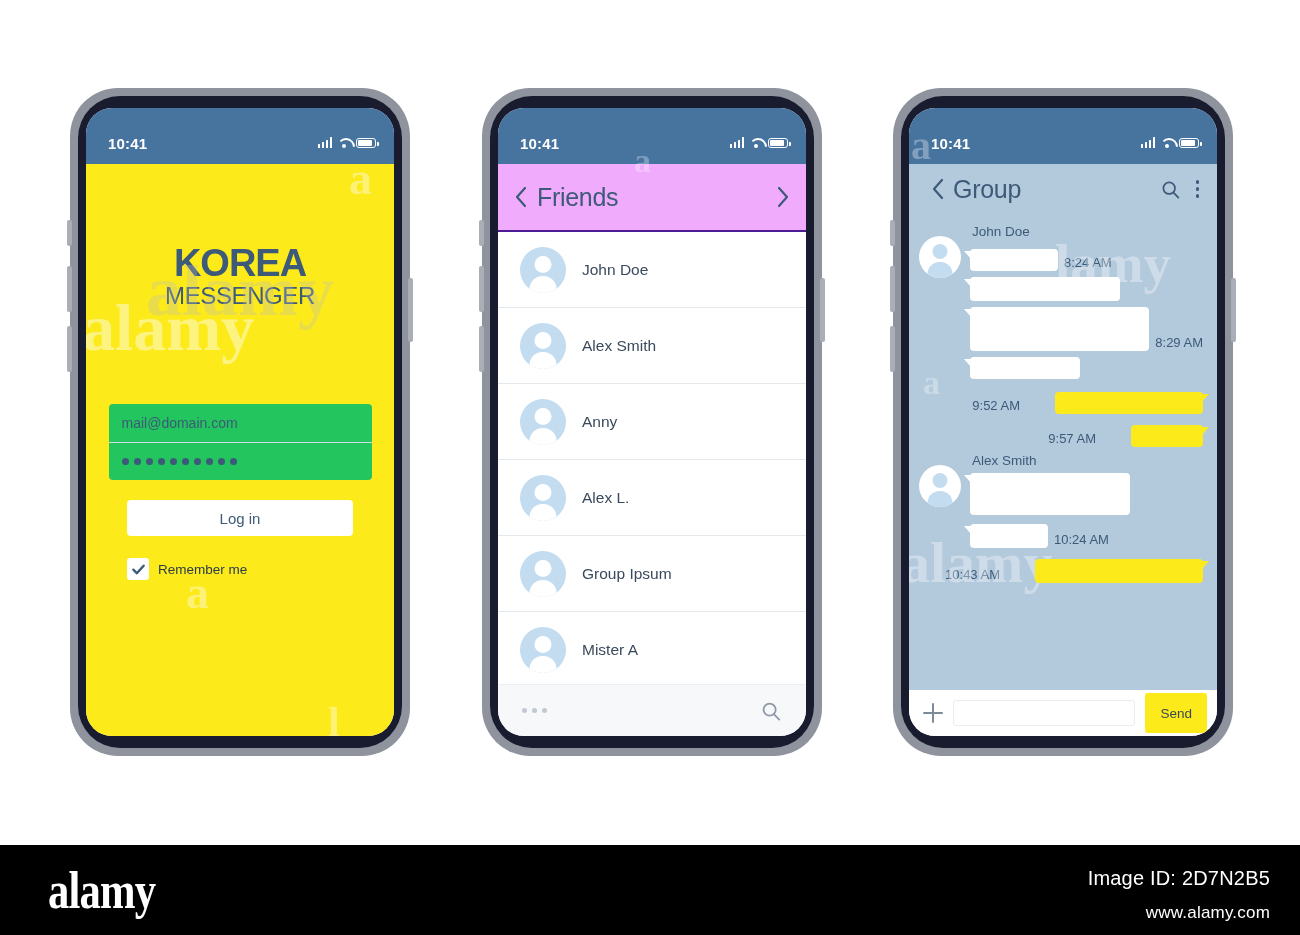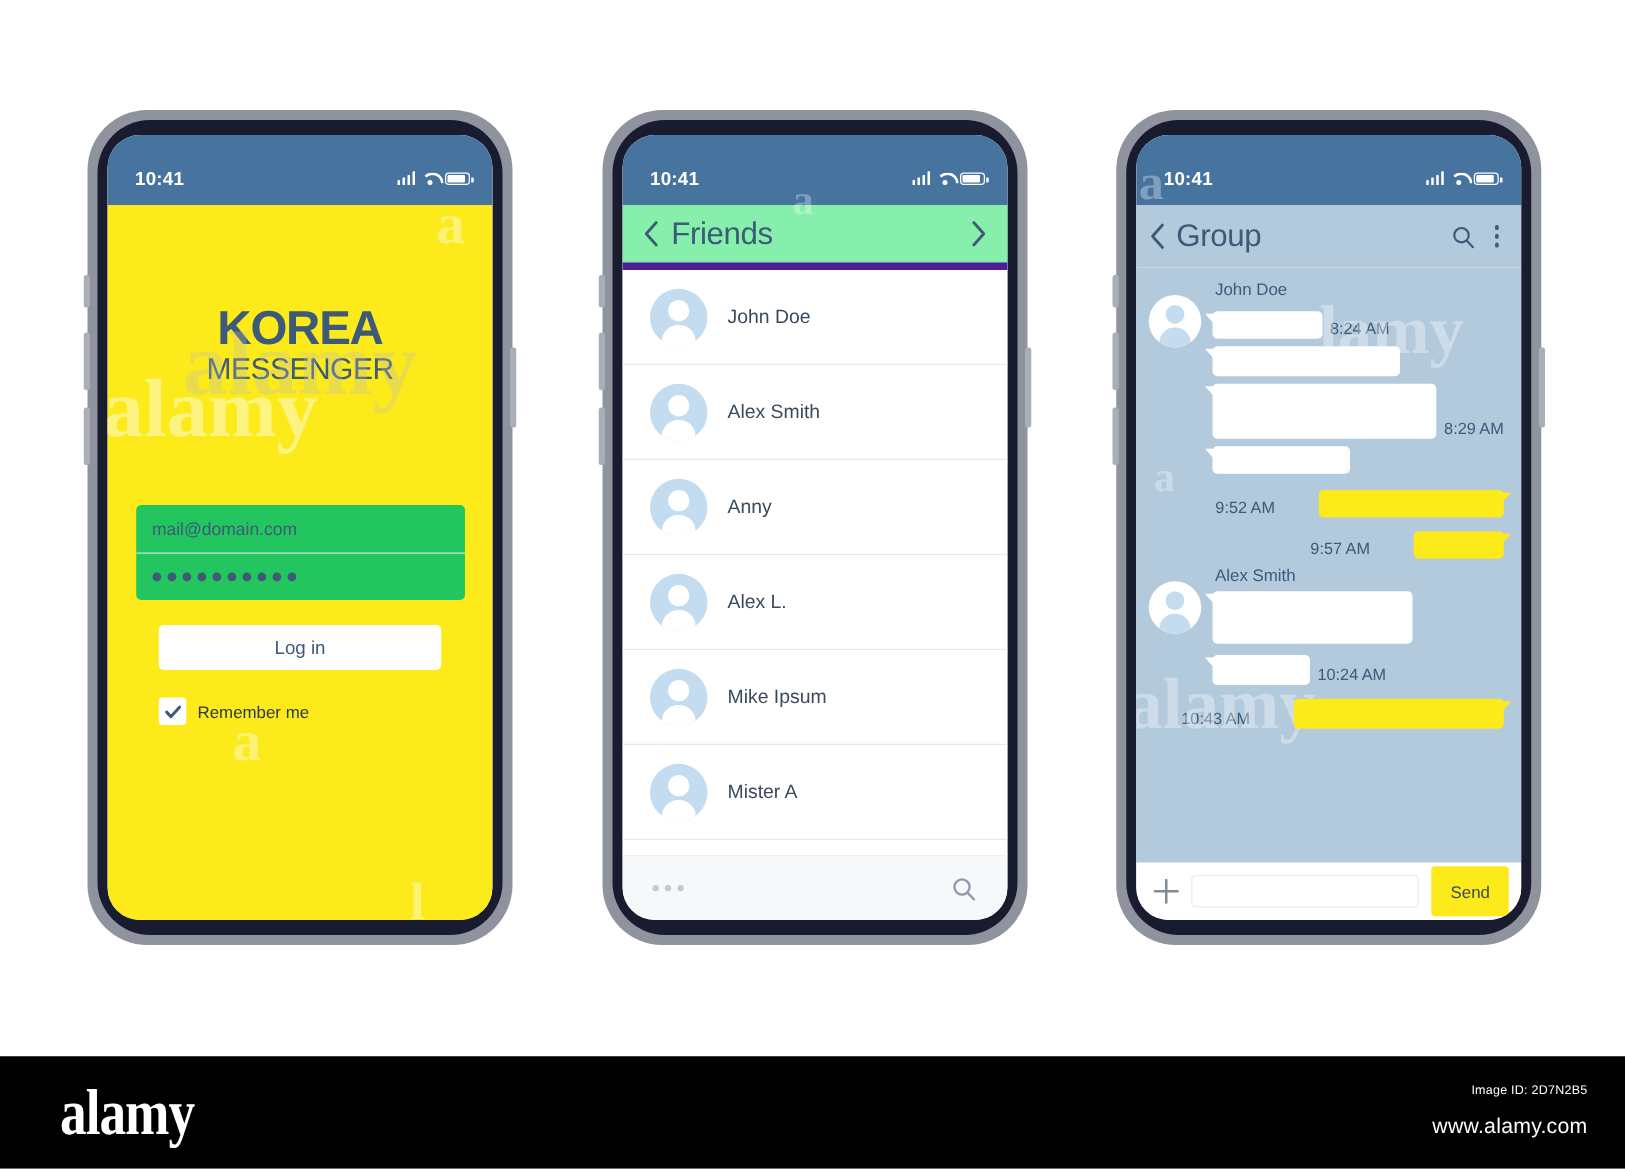--- a/index.html
+++ b/index.html
@@ -167,27 +167,27 @@
   }
   .checkbox {
     width: 22px; height: 22px; background: #ffffff; border-radius: 3px;
     display: flex; align-items: center; justify-content: center;
   }
   .checkbox svg { width: 15px; height: 15px; }
   .remember-label { font-size: 13.5px; color: #2b3a4a; }
 
   
   .nav-friends {
-    height: 52px;
-    background: #86efac;
+    height: 68px;
+    background: #f0abfc;
     display: flex;
     align-items: center;
     justify-content: space-between;
     padding: 0 16px;
-    border-bottom: 6px solid #4c1d95;
+    border-bottom: 2px solid #4c1d95;
     flex: 0 0 auto;
   }
   .nav-left { display: flex; align-items: center; gap: 9px; }
   .chev { stroke: #3d5a78; stroke-width: 2.2; fill: none; stroke-linecap: round; stroke-linejoin: round; }
   .nav-title { font-size: 25px; color: #3d5a78; letter-spacing: -.3px; }
   .friend-list { flex: 1; overflow: hidden; background: #ffffff; }
   .friend-row {
     height: 76px;
     display: flex;
     align-items: center;
@@ -227,21 +227,21 @@
   .search-dots i { width: 5px; height: 5px; border-radius: 50%; background: #c2c9d2; display: block; }
   .mag { stroke: #8e99a8; stroke-width: 2; fill: none; stroke-linecap: round; }
 
   
   .nav-chat {
     height: 50px;
     background: #b3cadd;
     display: flex;
     align-items: center;
     justify-content: space-between;
-    padding: 0 16px 0 10px;
+    padding: 0 16px 0 22px;
     flex: 0 0 auto;
   }
   .nav-chat-left { display: flex; align-items: center; gap: 8px; }
   .nav-chat-title { font-size: 25px; color: #3d5a78; letter-spacing: -.3px; }
   .nav-chat-right { display: flex; align-items: center; gap: 13px; }
   .kebab { display: flex; flex-direction: column; gap: 3.5px; padding: 2px; }
   .kebab i { width: 3.5px; height: 3.5px; border-radius: 50%; background: #3d5a78; display: block; }
 
   .chat-body {
     flex: 1;
@@ -337,21 +337,21 @@
     font-weight: bold;
     font-size: 52px;
     letter-spacing: -1px;
     transform: scaleX(.82);
     transform-origin: left center;
   }
   .footer-right {
     position: absolute; right: 30px; top: 22px;
     text-align: right; color: #ffffff;
   }
-  .footer-id { font-size: 10px; letter-spacing: .2px; }
+  .footer-id { font-size: 20px; letter-spacing: .2px; }
   .footer-url { font-size: 17px; margin-top: 13px; letter-spacing: .2px; }
 </style>
 </head>
 <body>
 
 <div class="stage">
 
   <div class="phone" id="phone-login">
     <div class="phone-outer"></div>
     <div class="phone-bezel"></div>
@@ -469,21 +469,21 @@
         <div class="friend-row">
           <span class="avatar-ph"></span>
           <span class="friend-name">Anny</span>
         </div>
         <div class="friend-row">
           <span class="avatar-ph"></span>
           <span class="friend-name">Alex L.</span>
         </div>
         <div class="friend-row">
           <span class="avatar-ph"></span>
-          <span class="friend-name">Mike Ipsum</span>
+          <span class="friend-name">Group Ipsum</span>
         </div>
         <div class="friend-row">
           <span class="avatar-ph"></span>
           <span class="friend-name">Mister A</span>
         </div>
       </div>
 
       <div class="search-bar">
         <span class="search-dots">
             <i></i>

